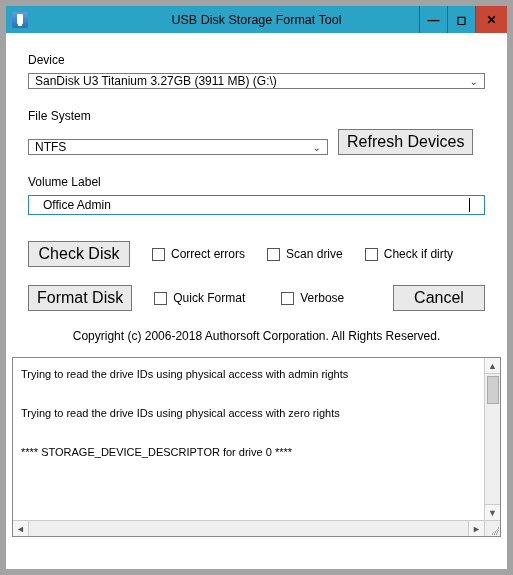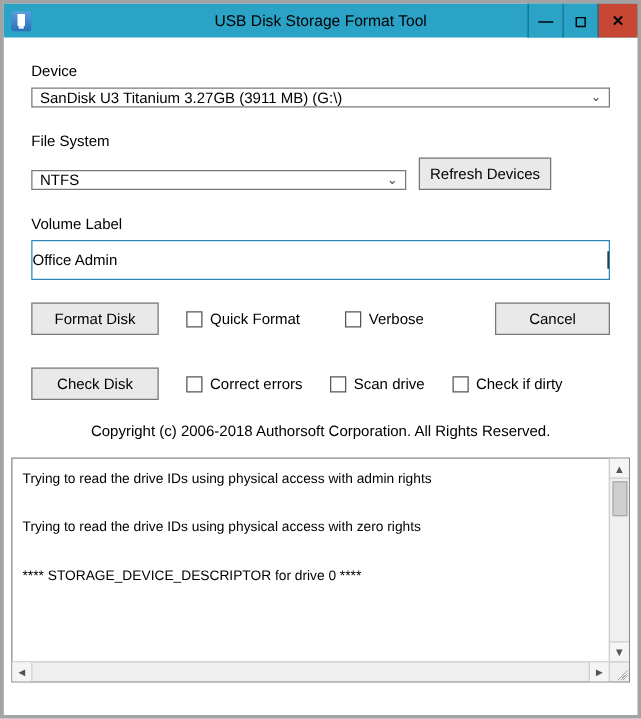--- a/index.html
+++ b/index.html
@@ -6,21 +6,21 @@
   body {
     margin: 0;
     padding: 0;
     font-family: "Segoe UI", Tahoma, sans-serif;
     background: #ffffff;
     width: 513px;
     height: 575px;
     overflow: hidden;
   }
   .window {
-    border: 3px solid #a3a3a3;
+    border: 6px solid #a3a3a3;
     width: 513px;
     height: 575px;
     display: flex;
     flex-direction: column;
   }
   .titlebar {
     background: #2aa3c7;
     height: 27px;
     display: flex;
     align-items: center;
@@ -80,30 +80,30 @@
   .row { display:flex; gap:10px; align-items:flex-end; margin-top:6px;}
   .fs-select { flex:1; }
   .btn {
     height: 26px;
     min-width: 98px;
     border: 1px solid #777;
     background: #e9e9e9;
     display: inline-flex;
     align-items: center;
     justify-content: center;
-    font-size: 12px;
+    font-size: 16px;
     padding: 0 8px;
   }
   .textinput {
     width: 100%;
-    height: 32px;
+    height: 20px;
     border: 1px solid #2a88b8;
     background:#fff;
     display:flex; align-items:center;
-    padding: 0 0;
+    padding: 0 14px;
     position:relative;
     justify-content:space-between;
   }
   .textinput .cursor {
     width:1px; height:14px; background:#000;
     margin-left:1px;
   }
   .checkrow {
     display:flex;
     align-items:center;
@@ -196,48 +196,48 @@
       <div class="btn btnwide">Refresh Devices</div>
     </div>
 
     <div style="height:14px"></div>
     <div class="label">Volume Label</div>
     <div class="textinput">
       <span>Office Admin</span>
         <span class="cursor"></span>
     </div>
 
+    <div class="checkrow">
+      <div class="btn" style="min-width:102px">Check Disk</div>
+      <div class="checkgroup">
+        <div class="chk"></div>
+        <span>Correct errors</span>
+      </div>
+      <div class="checkgroup">
+        <div class="chk"></div>
+        <span>Scan drive</span>
+      </div>
+      <div class="checkgroup">
+        <div class="chk"></div>
+        <span>Check if dirty</span>
+      </div>
+    </div>
+
     <div class="checkrow" style="margin-top:18px">
       <div class="btn" style="min-width:102px">Format Disk</div>
       <div class="checkgroup">
         <div class="chk"></div>
         <span>Quick Format</span>
       </div>
       <div class="checkgroup" style="margin-left:14px">
         <div class="chk"></div>
         <span>Verbose</span>
       </div>
       <div style="flex:1"></div>
       <div class="btn" style="min-width:92px">Cancel</div>
-    </div>
-
-    <div class="checkrow">
-      <div class="btn" style="min-width:102px">Check Disk</div>
-      <div class="checkgroup">
-        <div class="chk"></div>
-        <span>Correct errors</span>
-      </div>
-      <div class="checkgroup">
-        <div class="chk"></div>
-        <span>Scan drive</span>
-      </div>
-      <div class="checkgroup">
-        <div class="chk"></div>
-        <span>Check if dirty</span>
-      </div>
     </div>
 
     <div class="copyright">Copyright (c) 2006-2018 Authorsoft Corporation. All Rights Reserved.</div>
   </div>
 
   <div class="logarea">
     <div class="logcontent">
       <div class="logline">Trying to read the drive IDs using physical access with admin rights</div>
       <div class="logline">Trying to read the drive IDs using physical access with zero rights</div>
       <div class="logline">**** STORAGE_DEVICE_DESCRIPTOR for drive 0 ****</div>

